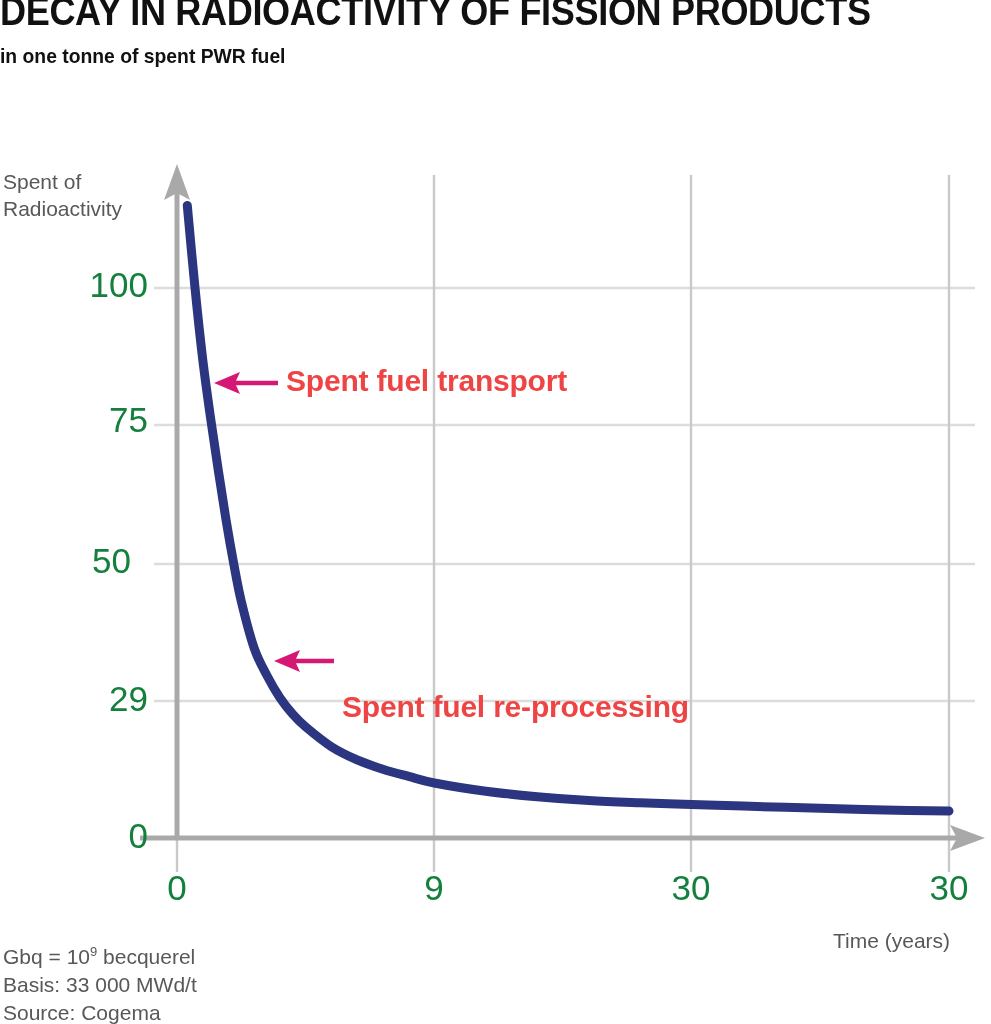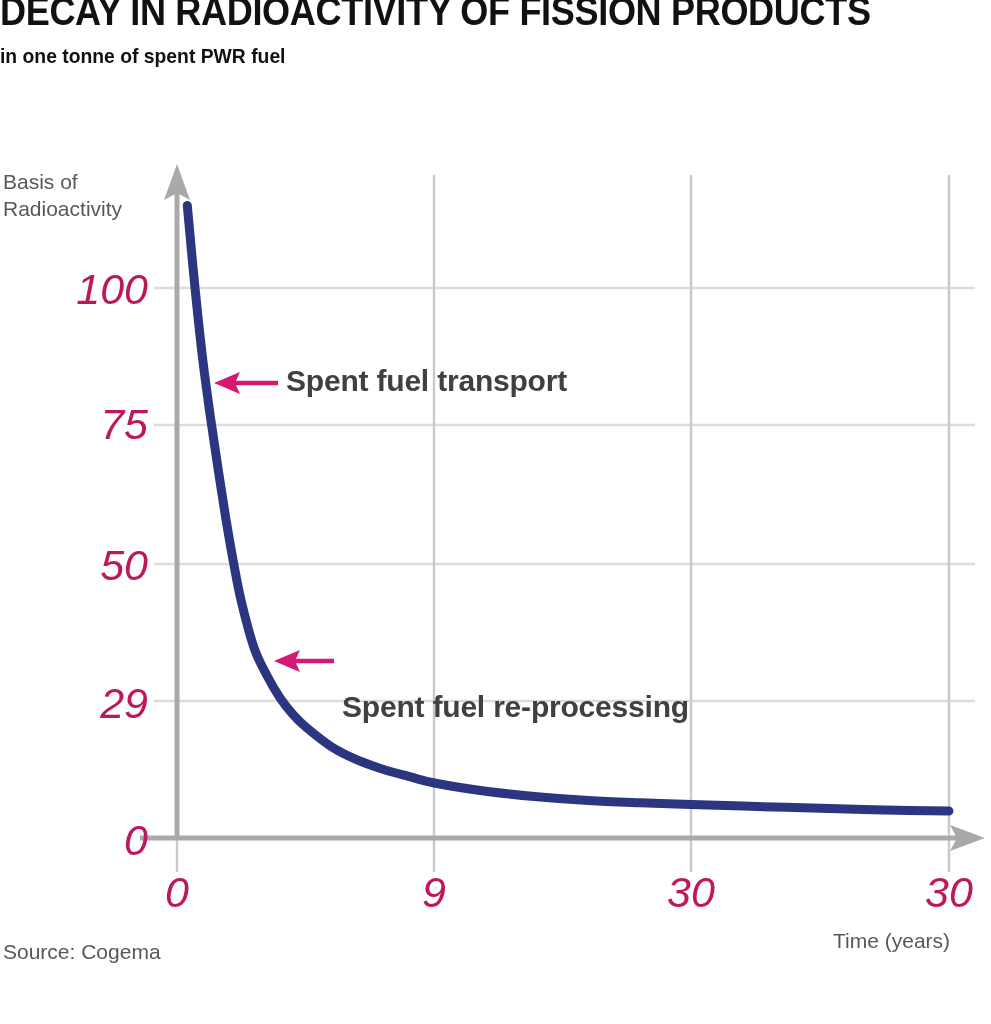--- a/index.html
+++ b/index.html
@@ -69,40 +69,39 @@
     top: 168px;
     width: 150px;
   }
   #xlabel {
     left: 833px;
     top: 927px;
   }
 
   .tick-label {
     position: absolute;
-    color: #be185d;
+    color: #15803d;
     font-family: "Liberation Sans", sans-serif;
-    font-size: 43px;
+    font-size: 35px;
     font-weight: normal;
     white-space: nowrap;
-    font-style: italic;
   }
   .ytick-label {
     text-align: right;
     width: 120px;
   }
   .xtick-label {
     text-align: center;
     width: 90px;
   }
 
   
   .annot-text {
     position: absolute;
-    color: #404040;
+    color: #ef4444;
     font-family: "Liberation Sans", sans-serif;
     font-weight: bold;
     font-size: 30px;
     white-space: nowrap;
     letter-spacing: -0.2px;
   }
   #annot-transport-text { left: 286px; top: 364px; }
   #annot-reprocess-text { left: 342px; top: 645px; margin-top: 45px; }
 
   
@@ -157,34 +156,36 @@
     <line x1="278" y1="383" x2="232" y2="383" stroke="#d41873" stroke-width="4.5"></line>
     <polygon points="214,383 240,372 235,383 240,394" fill="#d41873"></polygon>
   </g>
   <g>
     <line x1="334" y1="661" x2="292" y2="661" stroke="#d41873" stroke-width="4.5"></line>
     <polygon points="274,661 300,650 295,661 300,672" fill="#d41873"></polygon>
   </g>
 </svg>
 
 <div class="axis-title" id="ylabel">
-  <div>Basis of</div>
+  <div>Spent of</div>
   <div>Radioactivity</div>
 </div>
 <div class="axis-title" id="xlabel">Time (years)</div>
 
 <div class="tick-label ytick-label" style="left:28px; top:265px;">100</div>
 <div class="tick-label ytick-label" style="left:28px; top:400px;">75</div>
-<div class="tick-label ytick-label" style="left:28px; top:541px;">50</div>
+<div class="tick-label ytick-label" style="left:11px; top:541px;">50</div>
 <div class="tick-label ytick-label" style="left:28px; top:679px;">29</div>
 <div class="tick-label ytick-label" style="left:28px; top:816px;">0</div>
 
 <div class="tick-label xtick-label" style="left:132px; top:868px;">0</div>
 <div class="tick-label xtick-label" style="left:389px; top:868px;">9</div>
 <div class="tick-label xtick-label" style="left:646px; top:868px;">30</div>
 <div class="tick-label xtick-label" style="left:904px; top:868px;">30</div>
 
 <div class="annot-text" id="annot-transport-text">Spent fuel transport</div>
 <div class="annot-text" id="annot-reprocess-text">Spent fuel re-processing</div>
 
 <div id="footer">
+  <div><span>Gbq = 10</span><sup>9</sup><span> becquerel</span></div>
+  <div>Basis: 33 000 MWd/t</div>
   <div>Source: Cogema</div>
 </div>
 
 </body></html>

